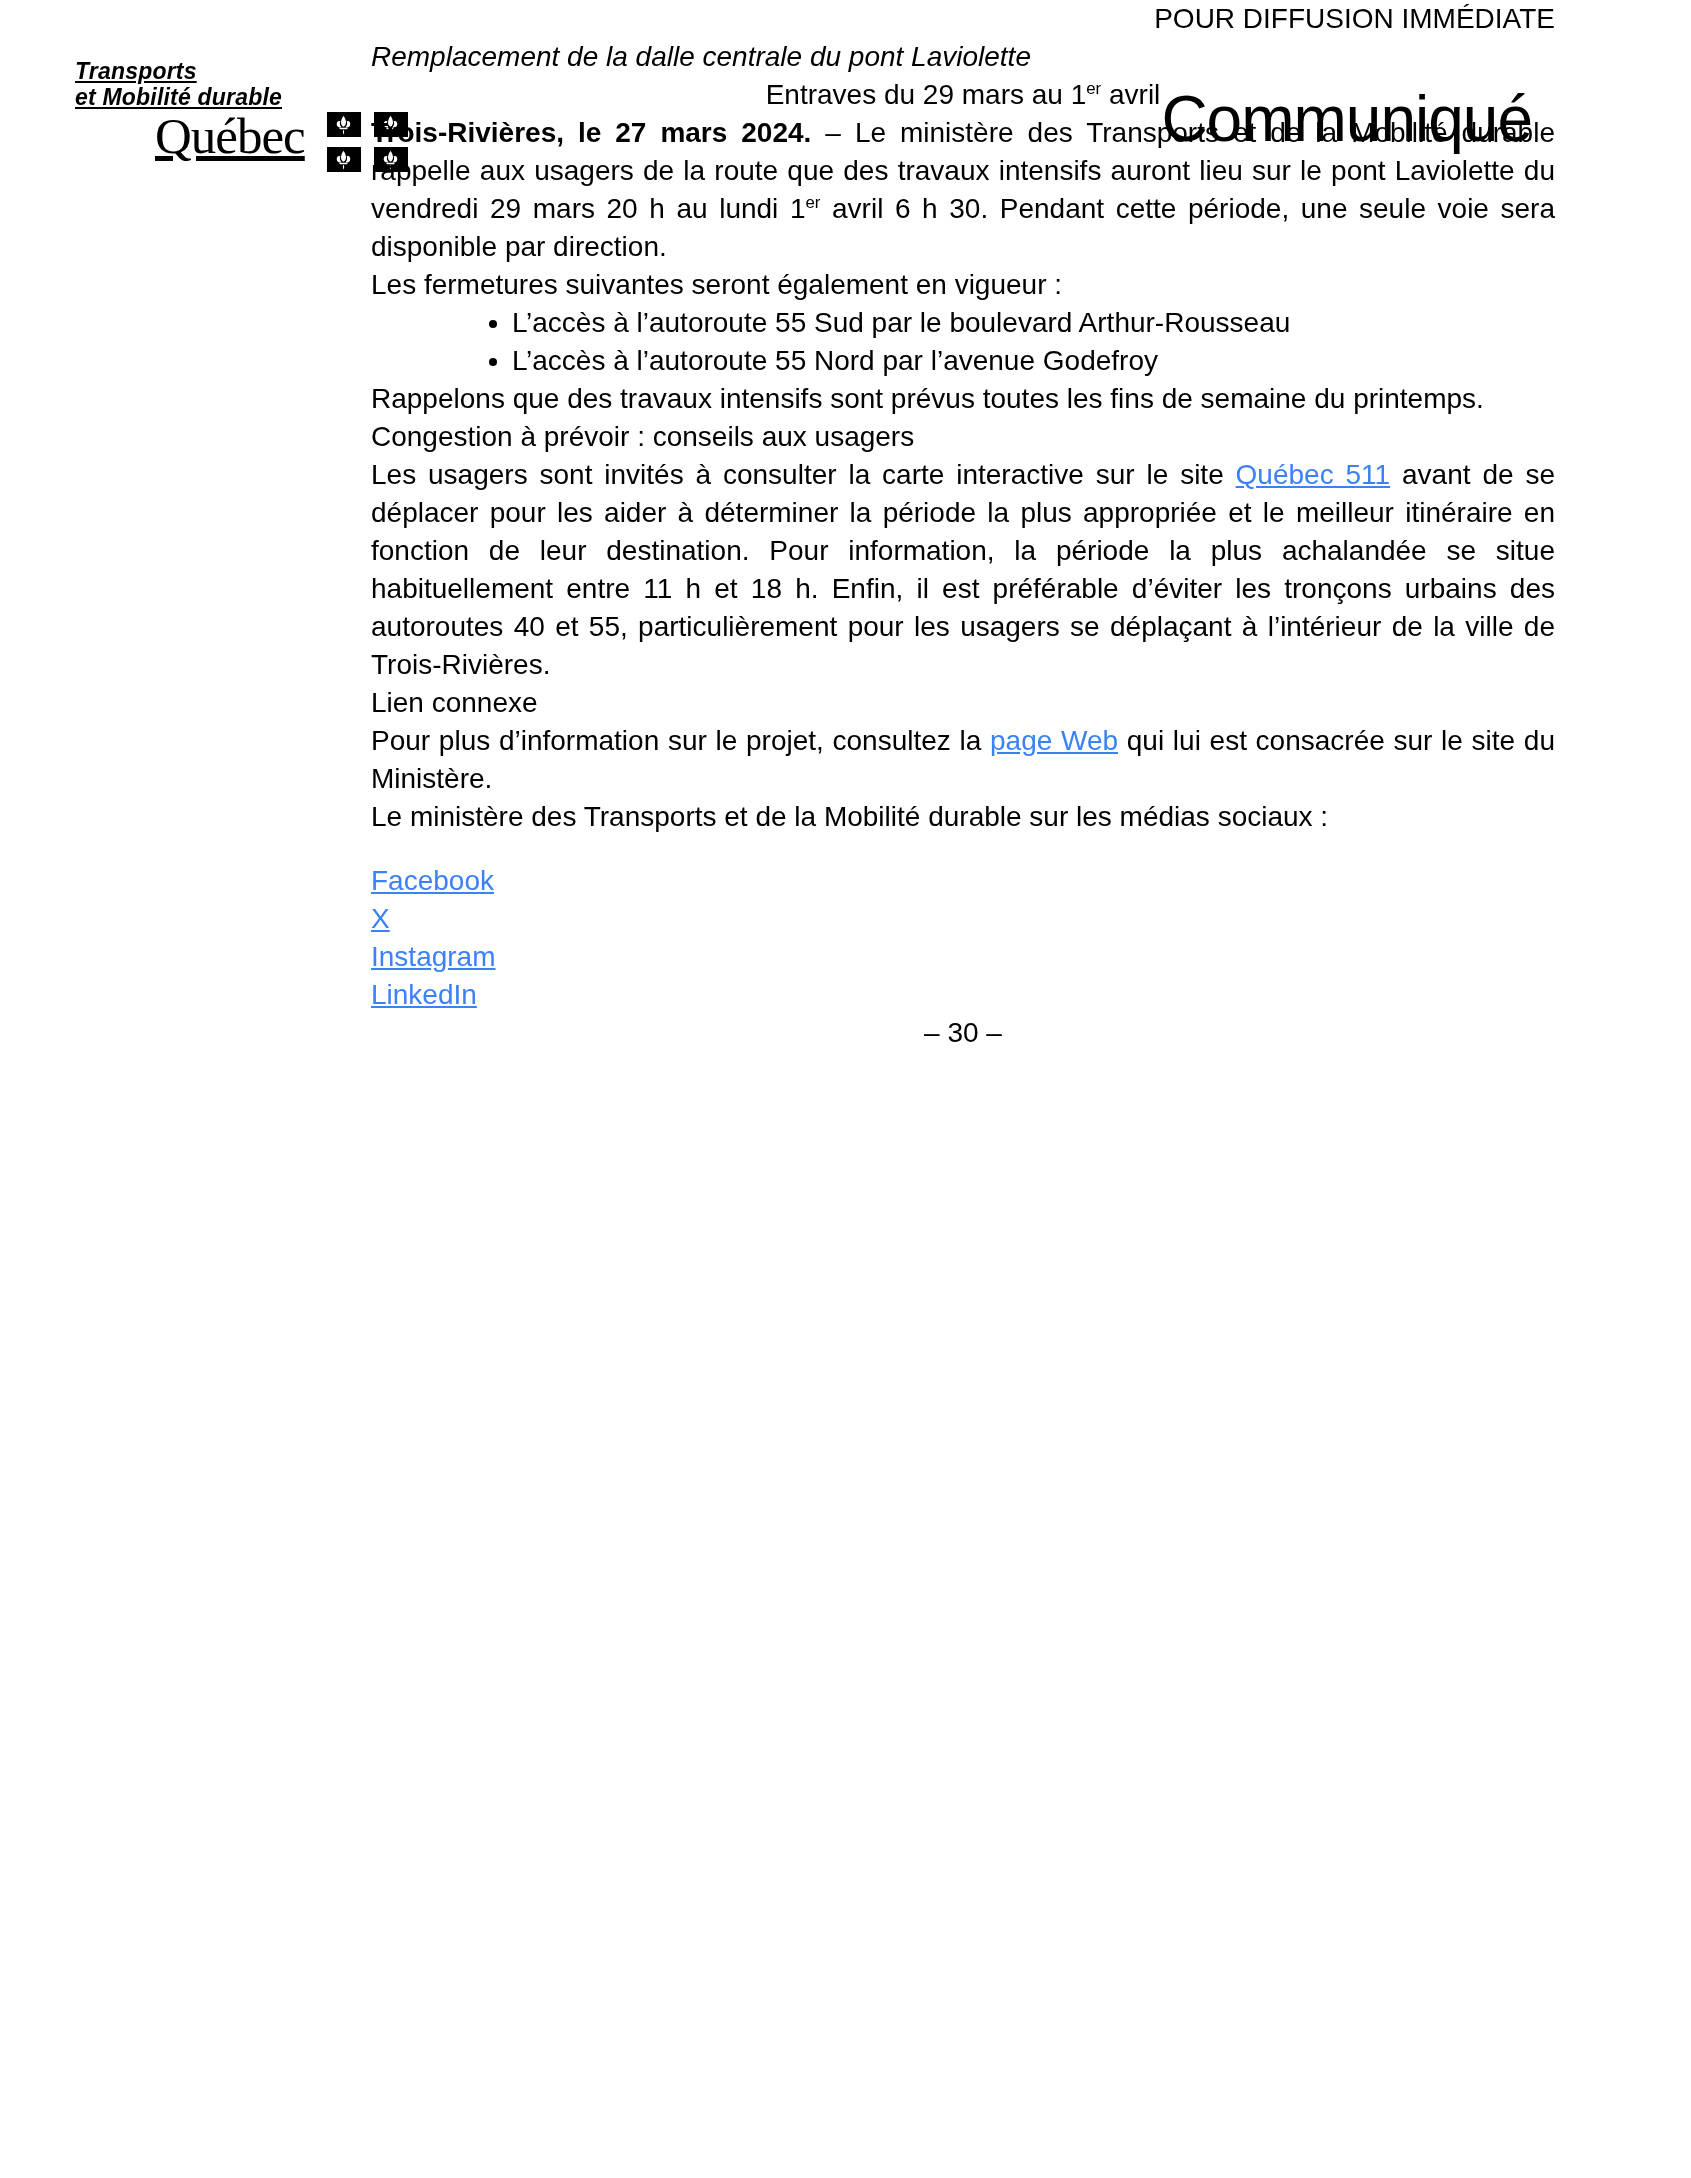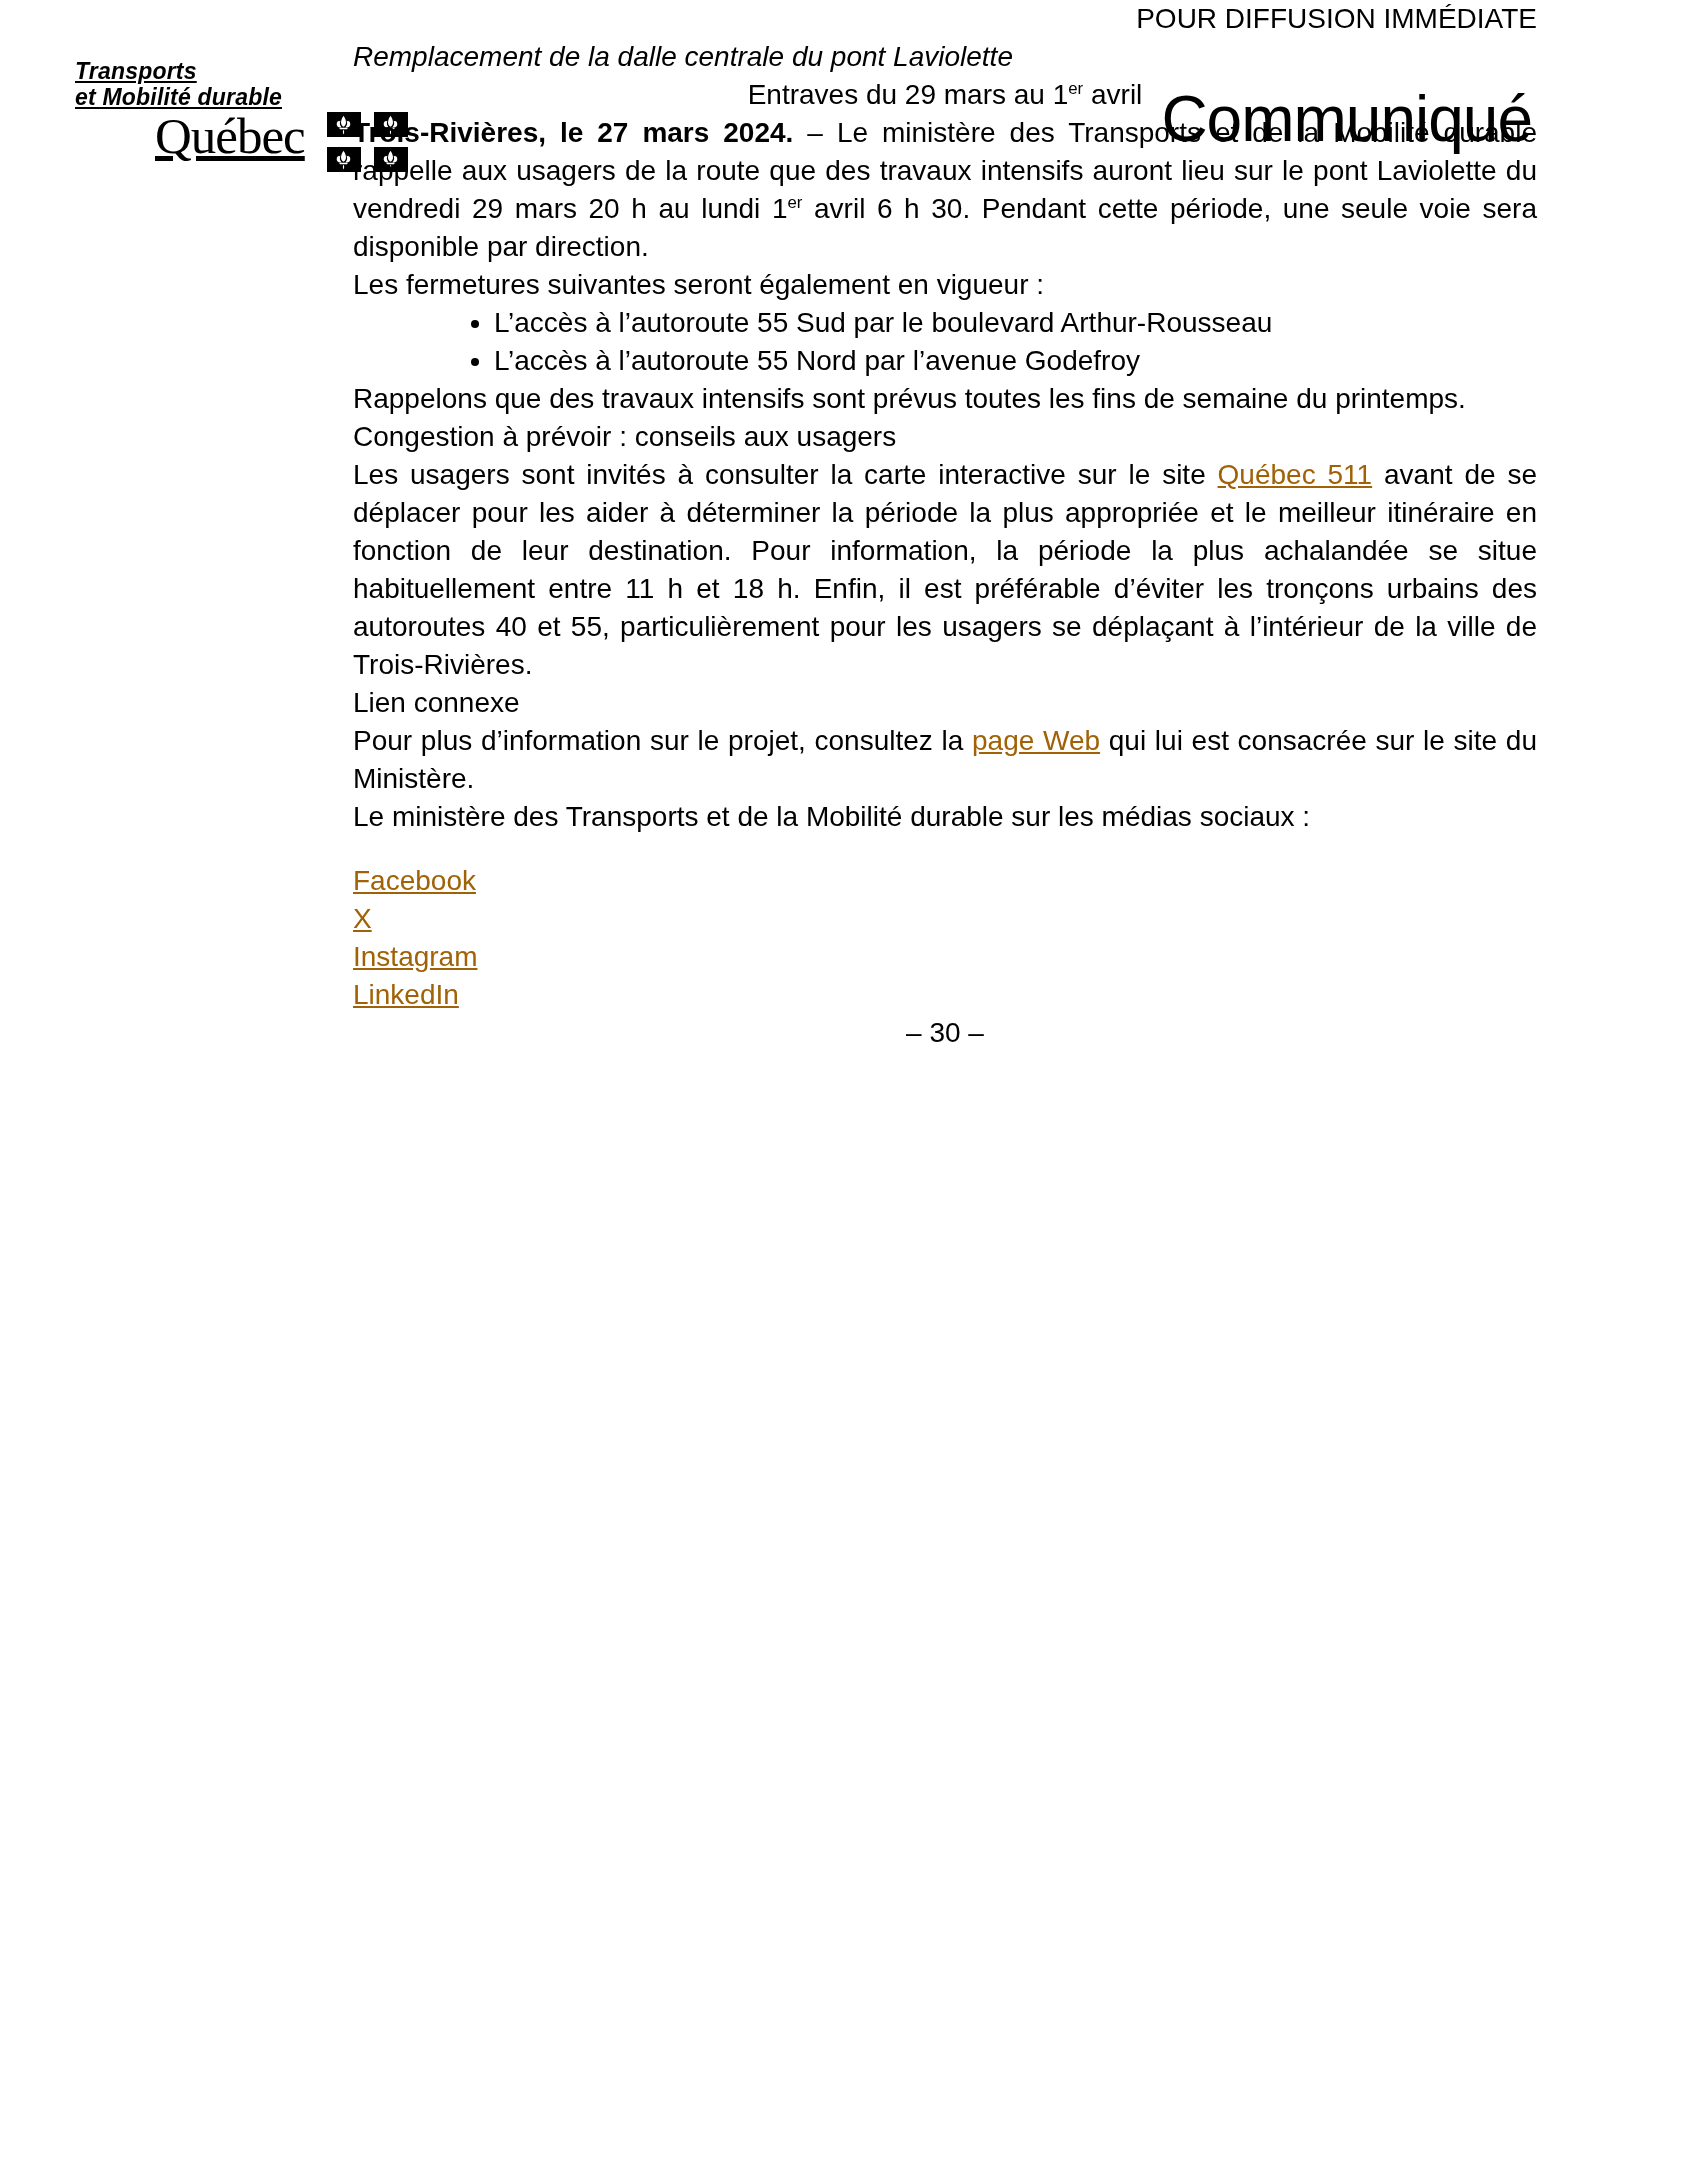--- a/index.html
+++ b/index.html
@@ -12,39 +12,39 @@
   .logo { position:absolute; left:75px; top:58px;text-decoration:underline; }
   .logo-top { font-weight:bold; font-style:italic; font-size:23px; line-height:26px; letter-spacing:0.2px; }
   .logo-bottom { display:flex; align-items:flex-start; margin-top:0px; }
   .wordmark { font-family:"Liberation Serif", serif; font-size:51px; line-height:52px; margin-left:80px; letter-spacing:-1px; }
   .flags { display:grid; grid-template-columns:34px 34px; grid-auto-rows:25px; gap:10px 13px; margin-left:22px; margin-top:2px; }
   .flag-cell { background:#000; display:flex; align-items:center; justify-content:center; }
   .flag-cell svg { display:block; }
   
   .doc-type { position:absolute; top:84px; right:160px; font-size:64px; line-height:70px; letter-spacing:-1px; font-weight:400; }
   
-  .content { position:absolute; left:353px; top:0; width:1184px; font-size:28px; line-height:38px; display:flow-root; }
+  .content { position:absolute; left:371px; top:0; width:1184px; font-size:28px; line-height:38px; display:flow-root; }
   .content p, .content h1, .content h2, .content ul, .content div { margin:0; padding:0; font-size:28px; line-height:38px; font-weight:normal; }
   .release  { margin-top:296px; font-weight:bold; text-align:right; padding-right:50px; }
   .subject  { margin-top:111px; font-style:italic; }
   .headline { margin-top:58px;  font-weight:bold; text-align:center; padding-right:100px; }
   .p1 { margin-top:33px; text-align:justify; }
   .closures { margin-top:24px; }
   ul.closures-list { list-style:disc outside; padding-left:141px; }
   .p2 { margin-top:22px; text-align:justify; }
   .h2 { margin-top:36px; font-weight:bold; }
   .p3 { margin-top:26px; text-align:justify; }
   .p4 { margin-top:38px; text-align:justify; }
   .h3 { margin-top:54px; font-weight:bold; }
   .p5 { margin-top:34px; text-align:justify; }
   .h4 { margin-top:28px; font-weight:bold; }
   .social { margin-top:10px; }
   .social.first { margin-top:26px; }
   .footer { margin-top:80px; text-align:center; }
-  a.doc-link { color:#a16207; cursor:pointer; }
+  a.doc-link { color:#3b82f6; cursor:pointer; }
   sup { font-size:0.6em; line-height:0; vertical-align:super; }
 </style>
 </head>
 <body>
 
 <div class="page">
 
   <div class="logo">
     <div class="logo-top">
       <div>Transports</div>

